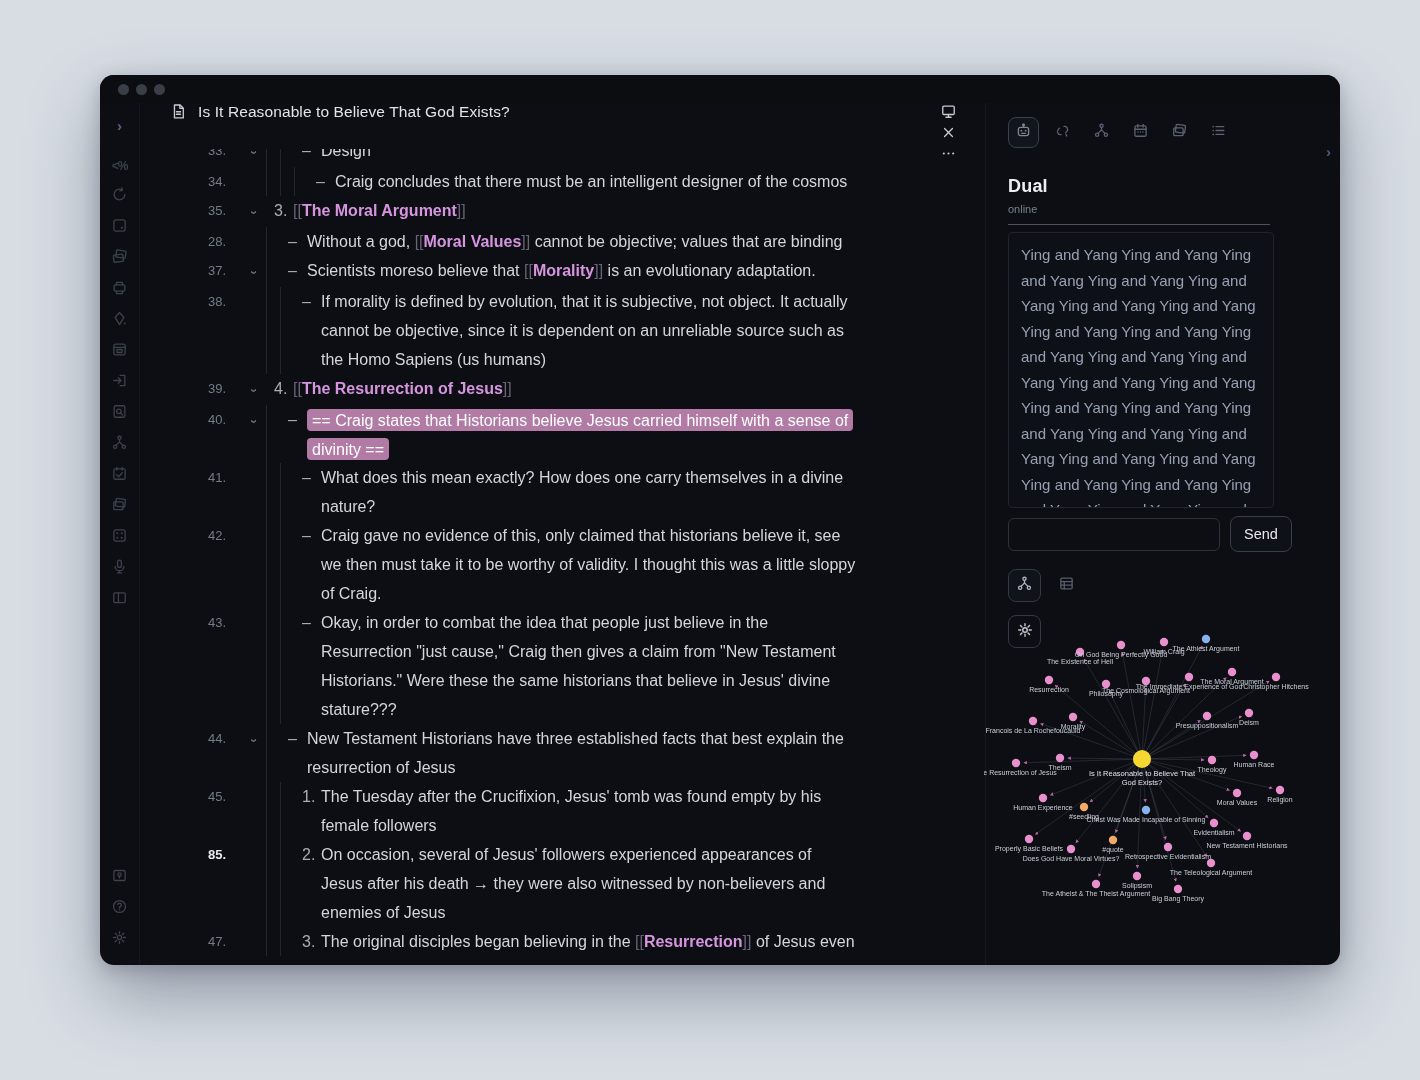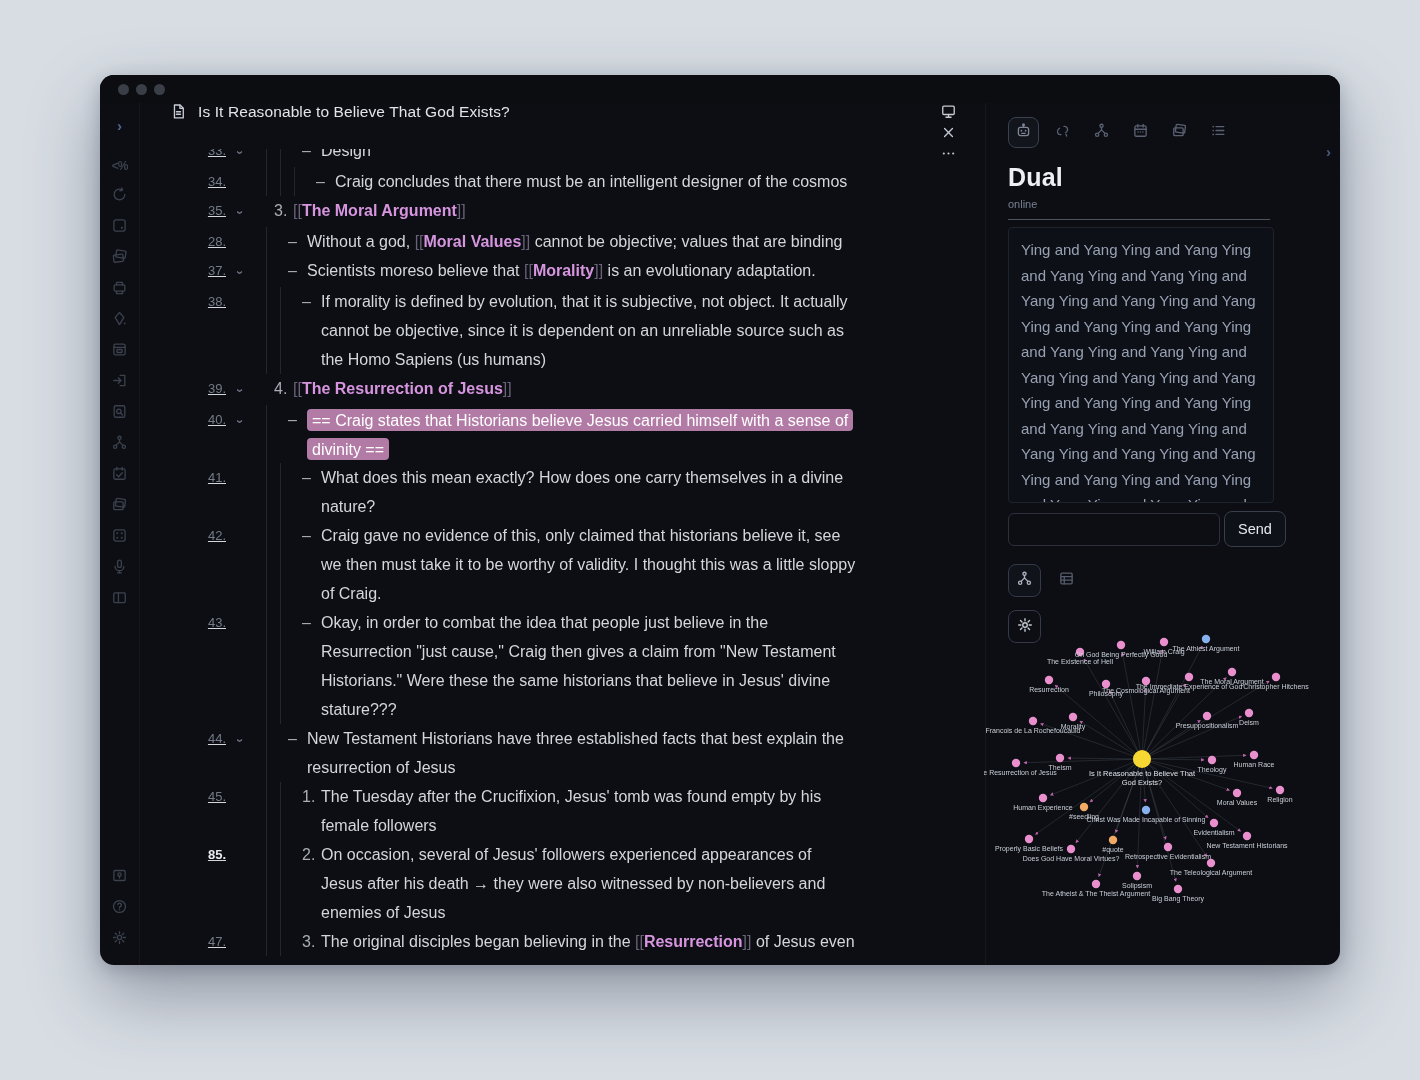--- a/index.html
+++ b/index.html
@@ -29,47 +29,47 @@
   .ed-header .doc { color:#c9cdd5; margin-right:11px; }
   .ed-header .doc svg { width:17px; height:17px; }
   .ed-title { color:#e2e4e9; font-size:15.5px; font-weight:500; letter-spacing:.1px; }
   .ed-sp { flex:1; }
   .hbtn { color:#c6cad2; margin-left:24px; display:flex; }
   .hbtn svg { width:17px; height:17px; }
 
   .ed-content { flex:1; overflow:hidden; padding-top:0; }
   .lines { margin-top:-13px; }
   .line { display:flex; padding-right:128px; font-size:16px; line-height:29px; color:#d3d6db; }
-  .numcol { flex:0 0 126px; display:flex; justify-content:flex-start;text-decoration:underline; }
+  .numcol { flex:0 0 126px; display:flex; justify-content:space-between; }
   .lnum { min-width:86px; text-align:right; color:#747b87; font-size:13px; line-height:29px; }
   .lnum.bold { color:#e8eaee; font-weight:bold; }
   .chevcell { width:26px; text-align:center; }
   .chev { display:inline-block; transform:rotate(90deg); color:#667084; font-size:12px; font-weight:bold; line-height:29px; }
   .guide { flex:0 0 14px; border-left:1px solid #23262f; }
   .lcontent { flex:1; min-width:0; padding-left:19px; text-indent:-19px; margin-left:8px; }
   .marker { display:inline-block; width:19px; text-indent:0; color:#a9adb5; }
   .brk { color:#6a6278; }
   .lnk { color:#d795e0; font-weight:600; }
   .hl { background:#b27ba5; color:#ffffff; padding:2.5px 5px; border-radius:4px;
         -webkit-box-decoration-break:clone; box-decoration-break:clone; }
 
   
   .rpanel { width:355px; flex:0 0 355px; border-left:1px solid #14171e; position:relative; padding:14px 0 0 22px; }
   .r-collapse { position:absolute; right:9px; top:40px; color:#4a5a7e; font-size:15px; font-weight:bold; }
   .rtabs { display:flex; gap:8px; align-items:center; }
   .rtab { width:31px; height:31px; border-radius:8px; display:flex; align-items:center; justify-content:center; color:#5a6172; }
   .rtab.active { border:1px solid #3a4150; background:#12151c; color:#7e8696; }
   .rtab svg { width:17px; height:17px; }
-  .dual-title { margin-top:15px; color:#edeff3; font-size:25px; font-weight:bold; letter-spacing:.2px; }
+  .dual-title { margin-top:28px; color:#edeff3; font-size:18px; font-weight:bold; letter-spacing:.2px; }
   .dual-status { margin-top:6px; color:#78808f; font-size:11px; }
   .divider { margin-top:9px; width:262px; border-bottom:1px solid #4e545e; }
 
   .chatbox { margin-top:7px; width:266px; height:276px; border:1px solid #1f232c; background:#0d1016; border-radius:4px;
              padding:9px 12px; color:#98a1b4; font-size:15px; line-height:25.5px; overflow:hidden; }
-  .chat-input-row { margin-top:8px; display:flex; align-items:center; gap:4px; }
+  .chat-input-row { margin-top:8px; display:flex; align-items:center; gap:10px; }
   .chat-input { width:212px; height:33px; background:transparent; border:1px solid #2b303b; border-radius:6px; color:#d6d9df; padding:0 9px; font-size:14px; }
   .send-btn { width:62px; height:36px; background:#0e1117; border:1px solid #383e4a; border-radius:8px; color:#e7e9ee; font-size:14.5px; font-family:"Liberation Sans",sans-serif; }
 
   .gtabs { margin-top:17px; display:flex; gap:9px; align-items:center; }
   .gtab { width:33px; height:33px; border-radius:8px; display:flex; align-items:center; justify-content:center; color:#8d94a3; }
   .gtab.active { border:1px solid #333948; background:#10131a; color:#aeb4c1; }
   .gtab.plain { color:#555c6b; }
   .gtab svg { width:17px; height:17px; }
   .gear-box { margin-top:13px; width:33px; height:33px; border:1px solid #333948; border-radius:8px; display:flex; align-items:center; justify-content:center; color:#c2c7d0; }
   .gear-box svg { width:18px; height:18px; }

